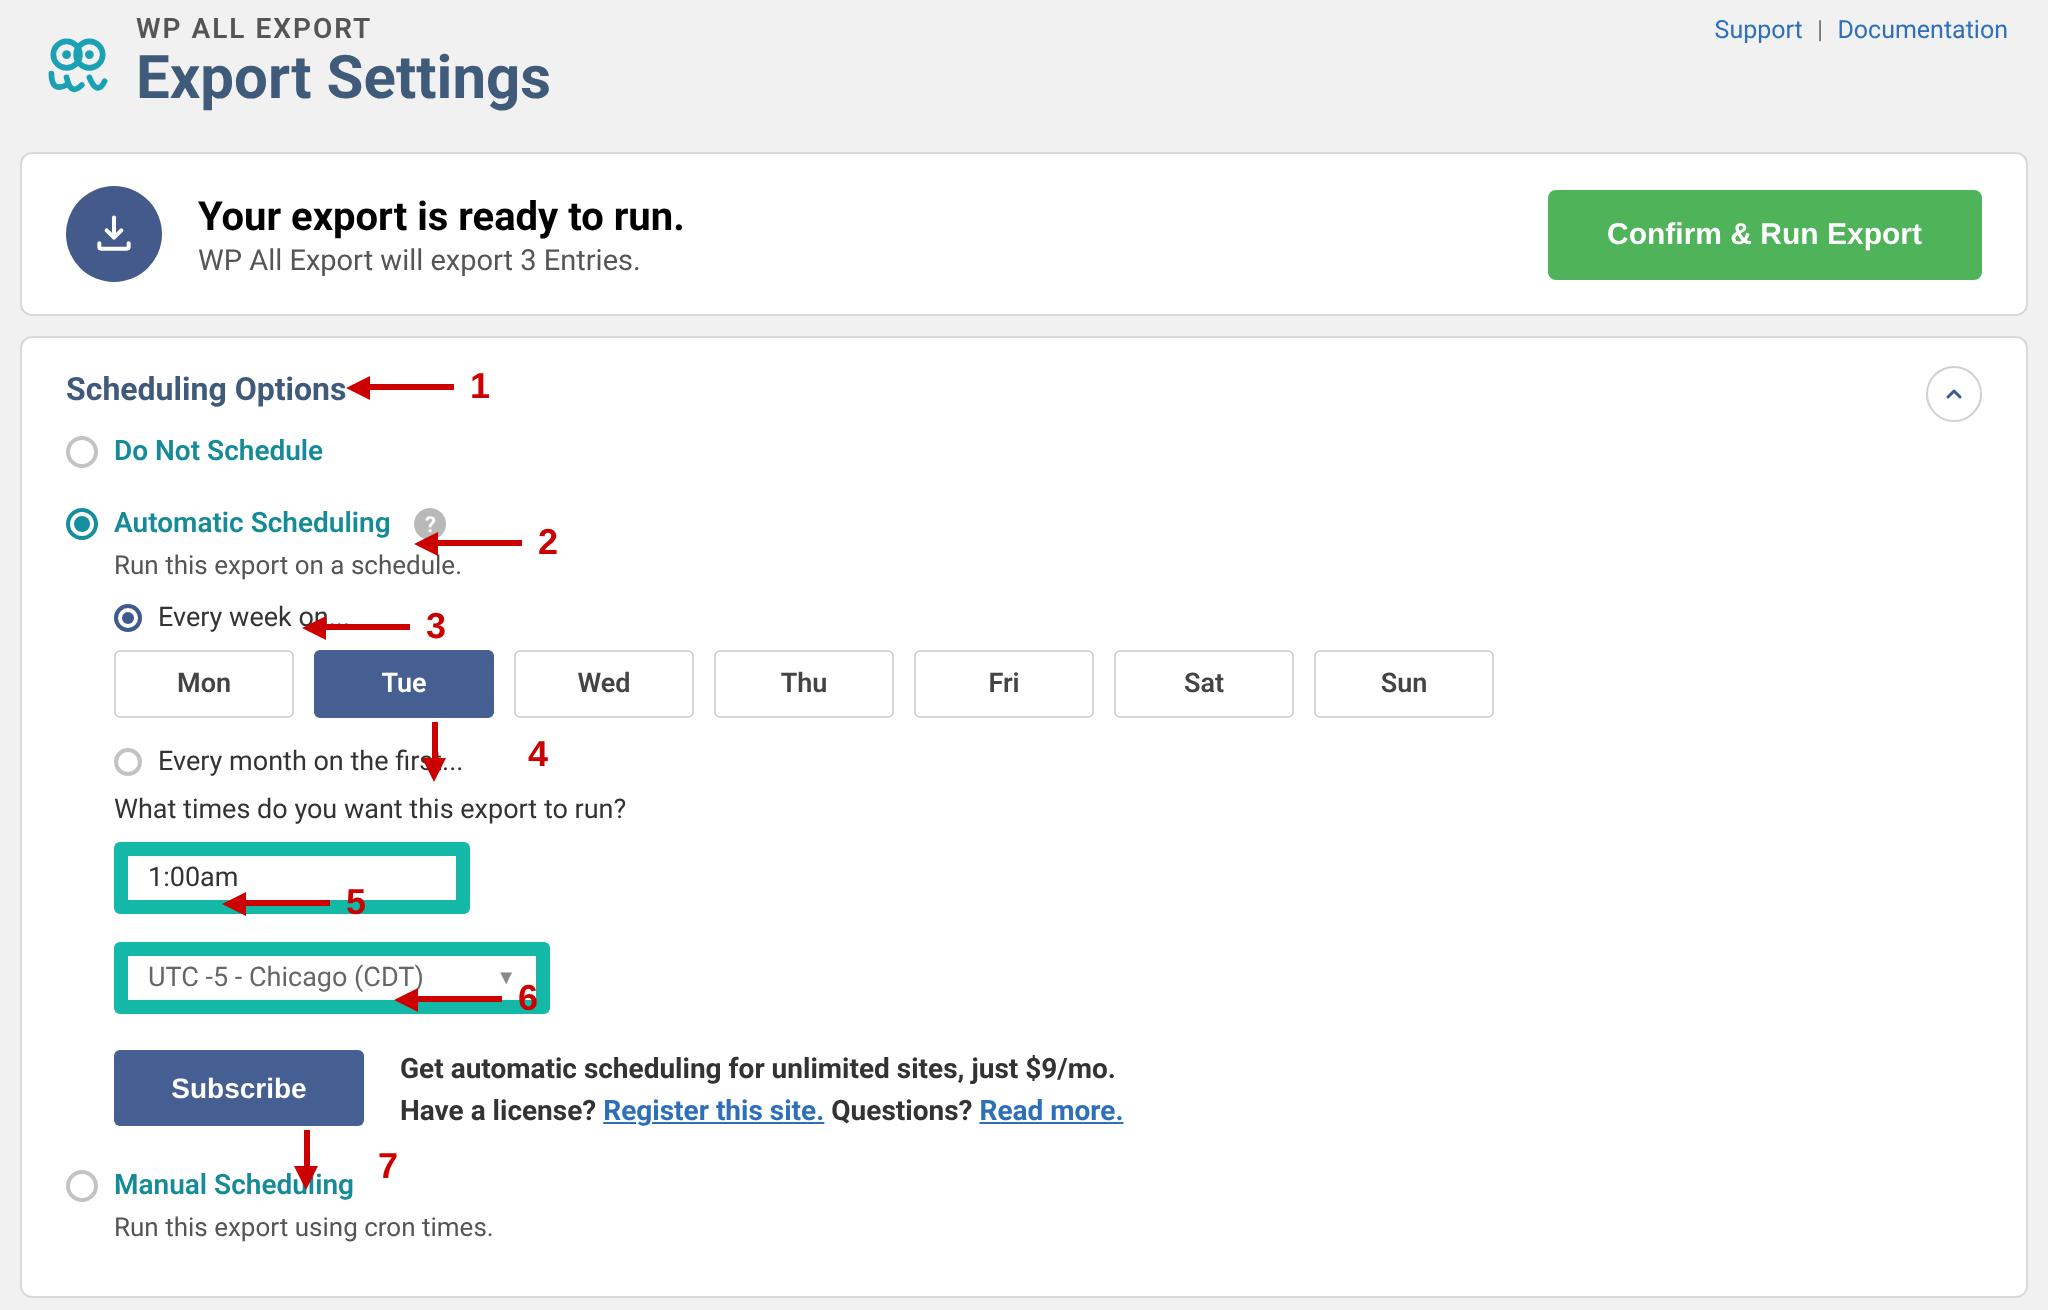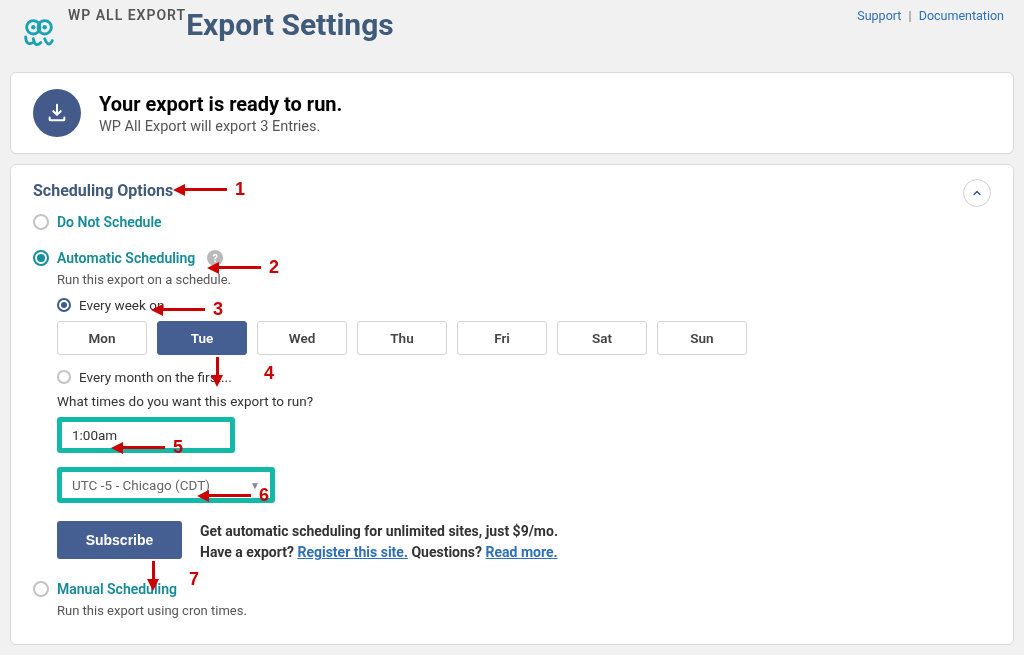--- a/index.html
+++ b/index.html
@@ -8,21 +8,21 @@
     background: #f1f1f1;
     color: #444;
     font-size: 14px;
   }
   .page { width: 1024px; margin: 0 auto; }
   .top-header {
     display: flex; align-items: flex-start; padding: 8px 20px 14px 20px;
   }
   .logo-col { display: flex; align-items: flex-start; gap: 10px; }
   .logo-icon { width: 38px; height: 38px; flex: none; margin-top: 6px; }
-  .logo-text { display: flex; flex-direction: row; line-height: 1.1; }
+  .logo-text { display: flex; flex-direction: column; line-height: 1.1; }
   .app-name { font-size: 14px; letter-spacing: 1px; color: #555; font-weight: 600; }
   .page-title { font-size: 30px; font-weight: 700; color: #405a7a; }
   .top-links { margin-left: auto; font-size: 12.5px; color: #3b5a91; }
   .top-links a { color: #2d6fb8; text-decoration: none; cursor: pointer; }
   .top-links .sep { color: #777; margin: 0 4px; }
 
   .panel {
     background: #fff; border: 1px solid #d9d9d9; border-radius: 6px;
     margin: 6px 10px 10px 10px; padding: 16px 22px;
   }
@@ -75,21 +75,21 @@
   .small-label { font-size:13.5px; color:#333; }
   .days-row { display:flex; gap:10px; margin:8px 0 14px 0; }
   .day-btn {
     width:90px; height:34px; border:1px solid #d5d5d5; border-radius:3px;
     background:#fff; font-size:13.5px; font-weight:600; color:#444;
     display:flex; align-items:center; justify-content:center; cursor:pointer;
   }
   .day-btn.sel { background:#465f92; color:#fff; border-color:#465f92; }
   .question { font-size:13.5px; color:#333; margin:8px 0; }
   .time-input, .tz-select {
-    border:5px solid #14b8a6; border-radius:3px; background:#fff;
+    border:7px solid #14b8a6; border-radius:3px; background:#fff;
     height:36px; padding:0 10px; font-size:13.5px; color:#333;
     display:flex; align-items:center;
   }
   .time-input { width:178px; margin-bottom:14px; }
   .tz-select { width:218px; color:#666; justify-content:space-between; cursor:pointer; margin-bottom:18px;}
   .tz-caret { color:#888; font-size:10px; }
   .subscribe-row { display:flex; align-items:flex-start; gap:18px; margin-bottom:6px;}
   .subscribe-btn {
     background:#465f92; color:#fff; border:none; border-radius:3px;
     width:125px; height:38px; font-size:14px; font-weight:600; cursor:pointer;
@@ -152,20 +152,21 @@
         <svg width="22" height="22" viewBox="0 0 24 24" fill="none" stroke="#fff" stroke-width="2.2" stroke-linecap="round" stroke-linejoin="round">
           <path d="M12 3 L12 13"></path>
             <path d="M8 10 L12 14 L16 10"></path>
           <path d="M4 17 v2 a1 1 0 0 0 1 1 h14 a1 1 0 0 0 1-1 v-2"></path>
         </svg>
       </div>
       <div>
         <div class="ready-title">Your export is ready to run.</div>
         <div class="ready-sub">WP All Export will export 3 Entries.</div>
       </div>
+      <button class="run-btn">Confirm &amp; Run Export</button>
     </div>
   </div>
 
   <div class="panel sched-panel">
     <div class="collapse-btn">
       <svg width="12" height="12" viewBox="0 0 24 24" fill="none" stroke="#3b5a91" stroke-width="3" stroke-linecap="round" stroke-linejoin="round">
         <polyline points="6 15 12 9 18 15"></polyline>
       </svg>
     </div>
 
@@ -249,21 +250,21 @@
         <span class="head"></span>
           <span class="shaft" style="width:42px;"></span>
         <span class="num">6</span>
       </div>
 
       <div class="subscribe-row">
         <button class="subscribe-btn">Subscribe</button>
         <div class="sub-text">
           <div>Get automatic scheduling for unlimited sites, just $9/mo.</div>
           <div>
-            <span>Have a export? </span><a>Register this site.</a><span> Questions? </span><a>Read more.</a>
+            <span>Have a license? </span><a>Register this site.</a><span> Questions? </span><a>Read more.</a>
           </div>
         </div>
       </div>
       <div class="annot down" style="left:136px; top:396px;">
         <span class="shaft" style="height:18px; width:3px; background:#cc0000;"></span>
         <span class="head"></span>
       </div>
       <div class="annot" style="left:158px; top:404px;">
         <span class="num" style="margin-left:20px">7</span>
       </div>

